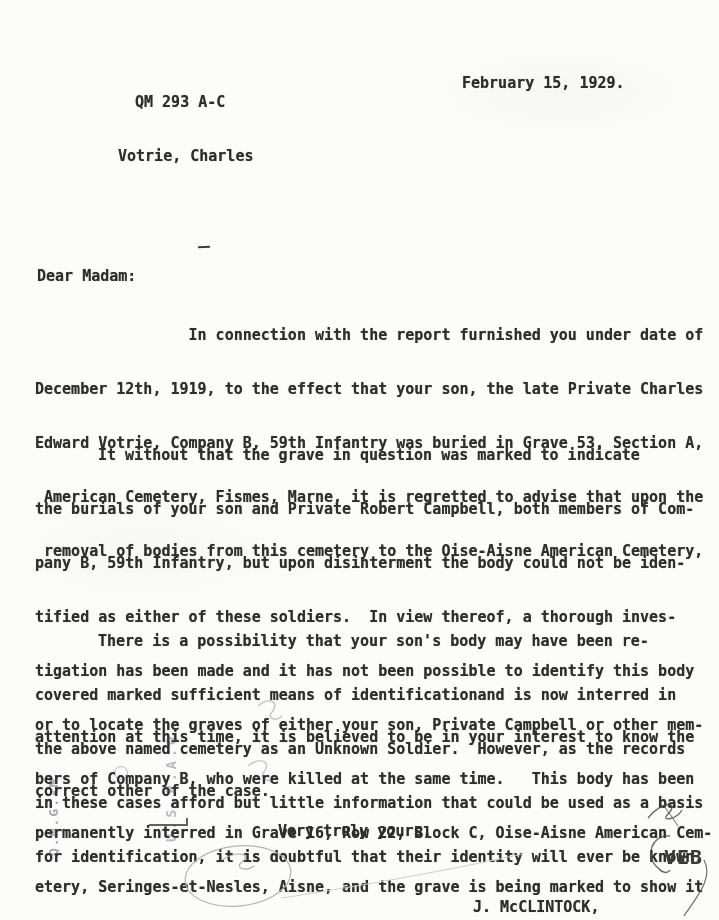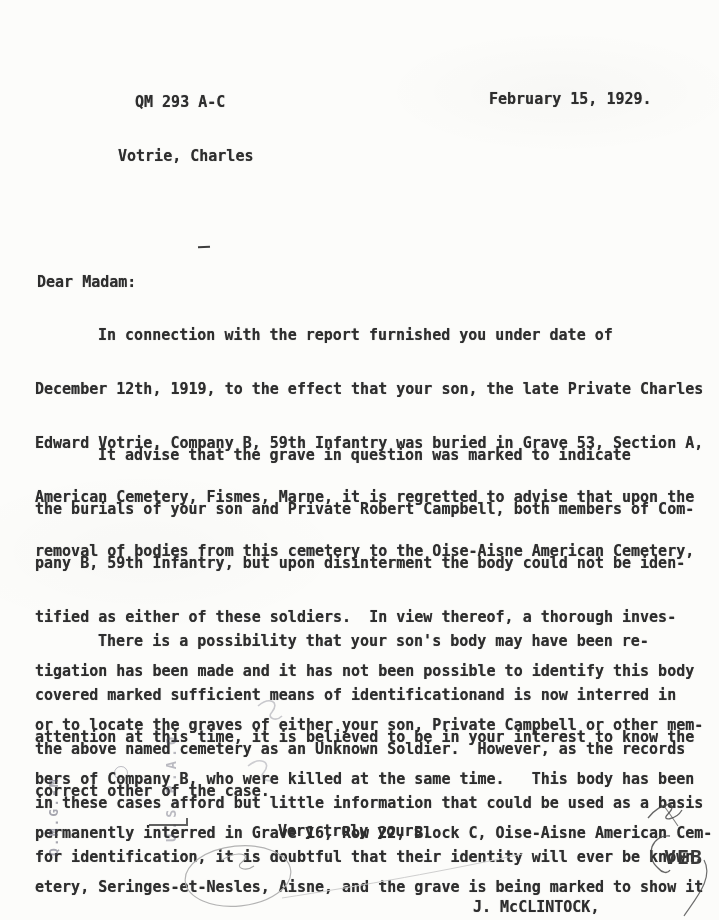--- a/index.html
+++ b/index.html
@@ -59,36 +59,36 @@
 </head>
 <body>
 
 <div class="page">
 
   <div class="tw" style="left:118px;top:57px;">
     <div class="ind17">QM 293 A-C</div>
     <div>Votrie, Charles</div>
   </div>
 
-  <div class="tw" style="left:462px;top:90px;margin-left:27px;">February 15, 1929.</div>
+  <div class="tw" style="left:462px;top:74px;">February 15, 1929.</div>
 
   <div class="underline-mark"></div>
 
-  <div class="tw" style="left:37px;top:273px;">Dear Madam:</div>
+  <div class="tw" style="left:37px;top:267px;">Dear Madam:</div>
 
-  <div class="tw" style="left:35px;top:290px;">
+  <div class="tw" style="left:35px;top:290px;text-align:right;">
     <div class="fl">In connection with the report furnished you under date of</div>
     <div>December 12th, 1919, to the effect that your son, the late Private Charles</div>
     <div>Edward Votrie, Company B, 59th Infantry was buried in Grave 53, Section A,</div>
     <div>American Cemetery, Fismes, Marne, it is regretted to advise that upon the</div>
     <div>removal of bodies from this cemetery to the Oise-Aisne American Cemetery,</div>
   </div>
 
   <div class="tw" style="left:35px;top:410px;">
-    <div class="fl">It advise that the grave in question was marked to indicate</div>
+    <div class="fl">It without that the grave in question was marked to indicate</div>
     <div>the burials of your son and Private Robert Campbell, both members of Com-</div>
     <div>pany B, 59th Infantry, but upon disinterment the body could not be iden-</div>
     <div>tified as either of these soldiers.  In view thereof, a thorough inves-</div>
     <div>tigation has been made and it has not been possible to identify this body</div>
     <div>or to locate the graves of either your son, Private Campbell or other mem-</div>
     <div>bers of Company B, who were killed at the same time.   This body has been</div>
     <div>permanently interred in Grave 16, Row 22, Block C, Oise-Aisne American Cem-</div>
     <div>etery, Seringes-et-Nesles, Aisne, and the grave is being marked to show it</div>
     
   </div>

